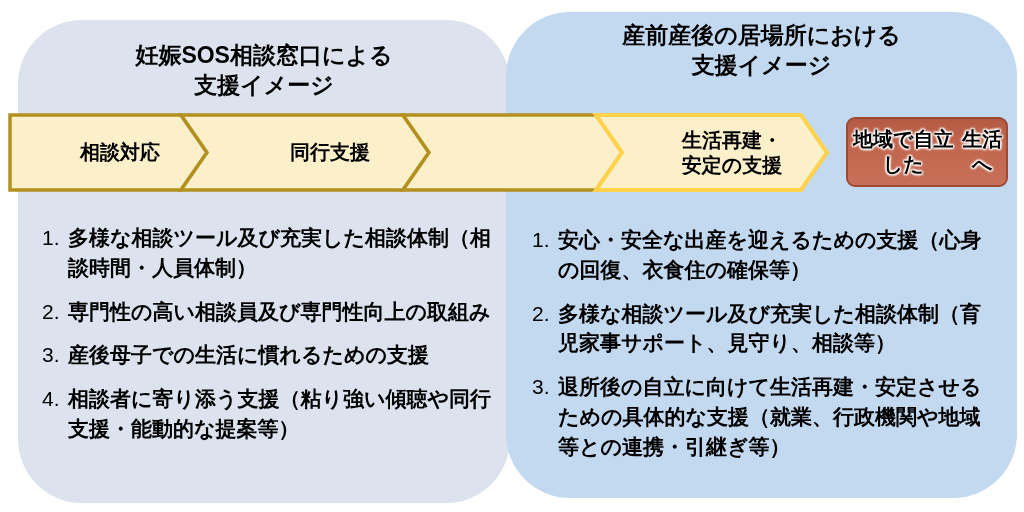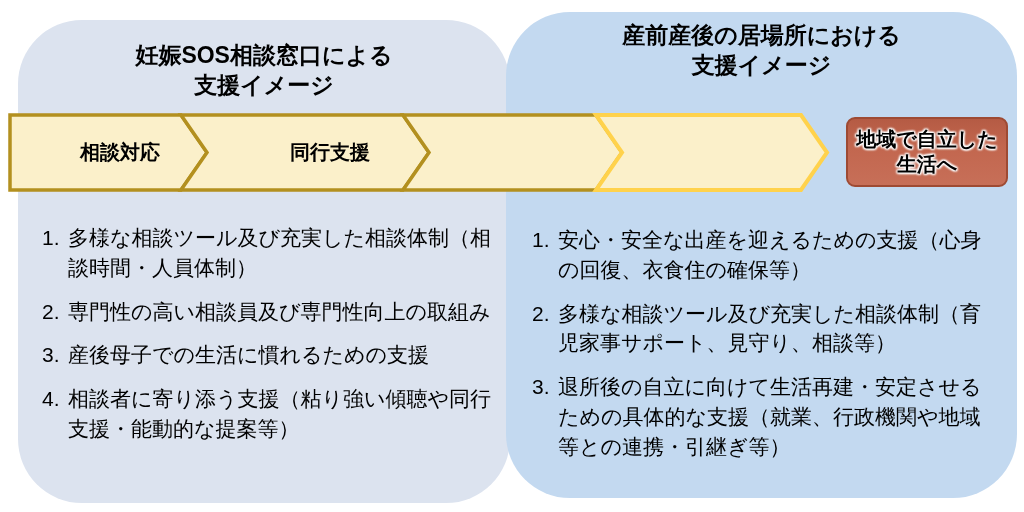--- a/index.html
+++ b/index.html
@@ -61,20 +61,21 @@
   }
   .support-list li {
     display: flex;
     margin-bottom: 14px;
   }
   .support-list .item-num {
     flex: 0 0 26px;
   }
   .support-list .item-text {
     flex: 1 1 auto;
+    font-weight: bold;
   }
 
   
   .flow-band {
     position: absolute;
     left: 10px; top: 115px;
     width: 994px; height: 75px;
     overflow: visible;
     z-index: 3;
   }
@@ -107,21 +108,21 @@
   
   .goal-box {
     position: absolute;
     left: 846px; top: 117px;
     width: 162px; height: 70px;
     box-sizing: border-box;
     background: linear-gradient(180deg, #B55B44 0%, #C2664E 40%, #C76F58 100%);
     border: 2px solid #9E4A33;
     border-radius: 9px;
     display: flex;
-    flex-direction: column;
+    flex-direction: row;
     align-items: center;
     justify-content: center;
     font-weight: bold;
     font-size: 20px;
     line-height: 1.25;
     text-align: center;
     z-index: 5;
     text-shadow:
       0 0 3px #ffffff, 0 0 3px #ffffff,
       1px 1px 2px #ffffff, -1px -1px 2px #ffffff,
@@ -195,20 +196,24 @@
         <polygon points="586,0 791,0 817,37.5 791,75 586,75 612,37.5" fill="#FBF0CA" stroke="#FFD24C" stroke-width="4" stroke-linejoin="miter"></polygon>
       </g>
     </svg>
 
     <div class="step-label step-1">
       <span>相談対応</span>
     </div>
     <div class="step-label step-2">
       <span>同行支援</span>
     </div>
+    <div class="step-label step-4">
+      <span>生活再建・</span>
+      <span>安定の支援</span>
+    </div>
   </div>
 
   <div class="goal-box">
     <span>地域で自立した</span>
     <span>生活へ</span>
   </div>
 
 </div>
 
 </body></html>

